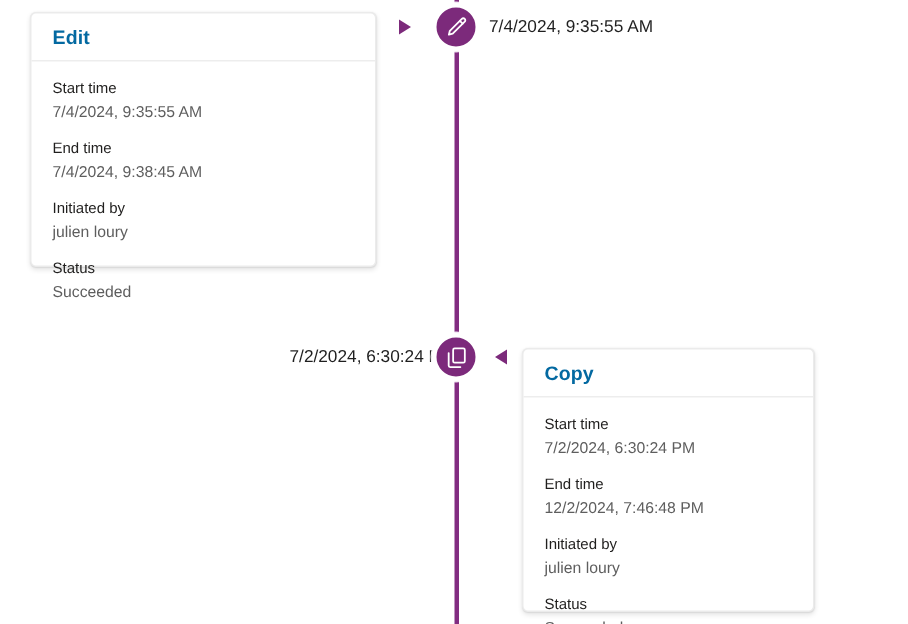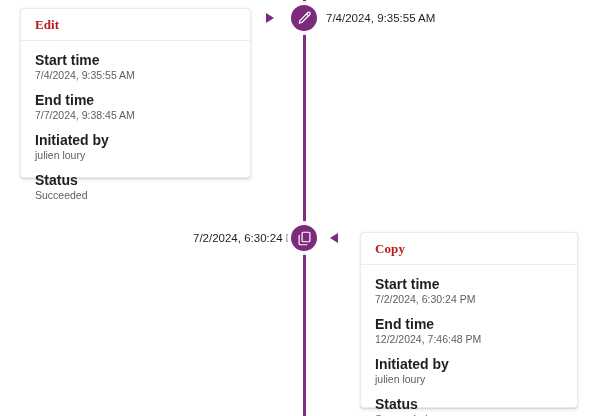--- a/index.html
+++ b/index.html
@@ -86,46 +86,45 @@
     border: 1px solid #ebebeb;
     border-radius: 4px;
     box-shadow: 0 1.6px 3.6px rgba(0,0,0,0.10), 0 0.3px 0.9px rgba(0,0,0,0.08);
     box-sizing: border-box;
   }
   .card-edit {
     left: 20px;  top: 8px;
     width: 231px; height: 170px;
   }
   .card-copy {
-    left: 360px; top: 232px;
-    width: 218px; height: 176px;
+    left: 348px; top: 232px;
+    width: 195px; height: 176px;
   }
   .card-head {
     height: 32px;
     border-bottom: 1px solid #ededed;
     display: flex;
     align-items: center;
     padding: 0 14px;
     box-sizing: border-box;
   }
   .card-title {
     font-size: 13px;
     font-weight: bold;
-    color: #b91c1c;
+    color: #0369a1;
     letter-spacing: .1px;
-    font-family: Liberation Serif, serif;
   }
   .card-body {
     padding: 12px 14px 0 14px;
   }
   .field { margin-bottom: 11px; }
   .field:last-child { margin-bottom: 0; }
   .field-label {
-    font-size: 14px;
-    font-weight: bold;
+    font-size: 10px;
+    font-weight: normal;
     color: #201f1e;
     line-height: 14px;
   }
   .field-value {
     font-size: 10.5px;
     color: #5e5e5e;
     line-height: 14px;
     margin-top: 1px;
   }
 </style>
@@ -140,21 +139,21 @@
     <div class="card-head">
       <span class="card-title">Edit</span>
     </div>
     <div class="card-body">
       <div class="field">
         <div class="field-label">Start time</div>
         <div class="field-value">7/4/2024, 9:35:55 AM</div>
       </div>
       <div class="field">
         <div class="field-label">End time</div>
-        <div class="field-value">7/7/2024, 9:38:45 AM</div>
+        <div class="field-value">7/4/2024, 9:38:45 AM</div>
       </div>
       <div class="field">
         <div class="field-label">Initiated by</div>
         <div class="field-value">julien loury</div>
       </div>
       <div class="field">
         <div class="field-label">Status</div>
         <div class="field-value">Succeeded</div>
       </div>
     </div>

